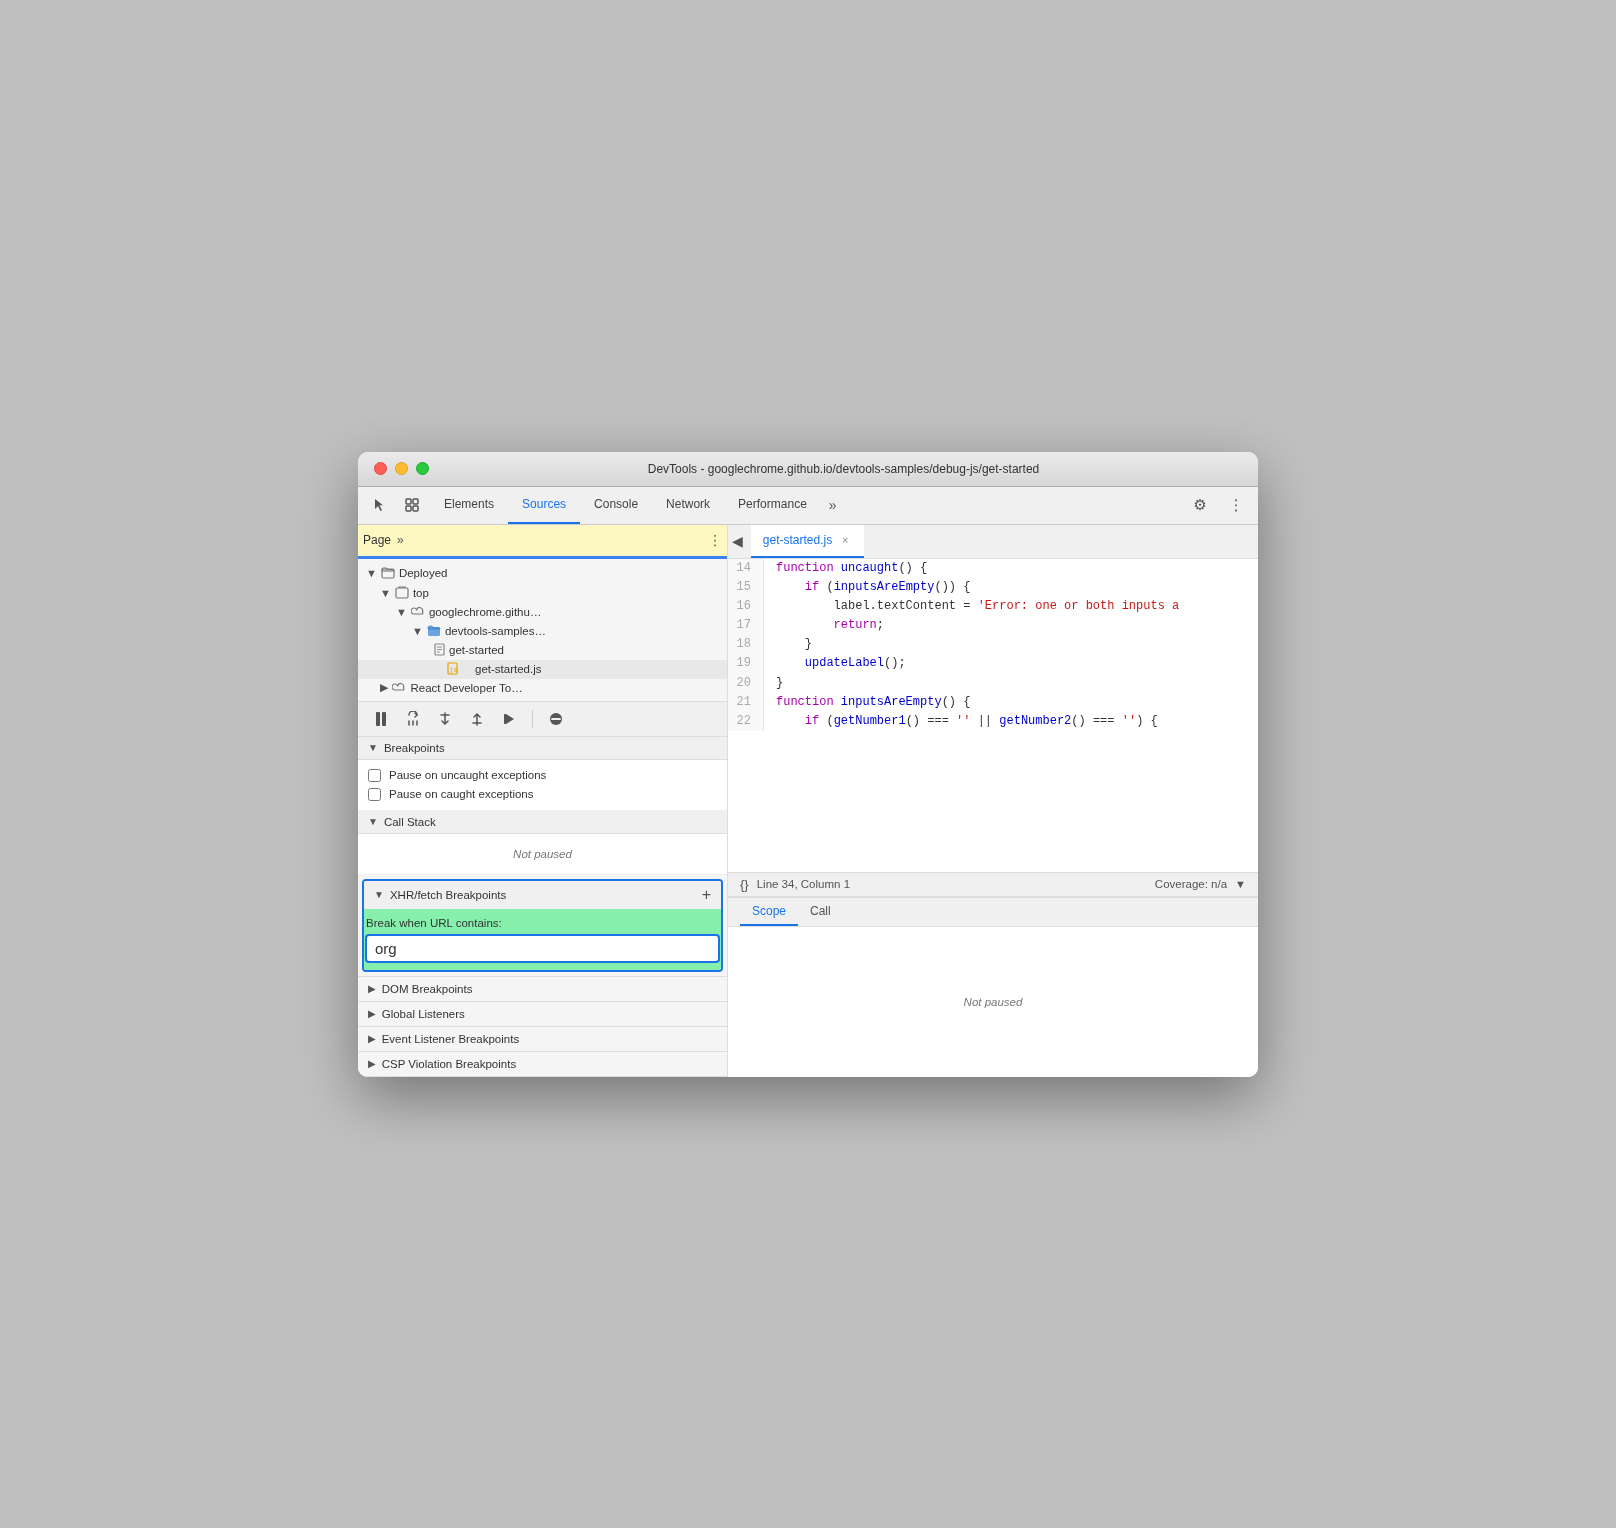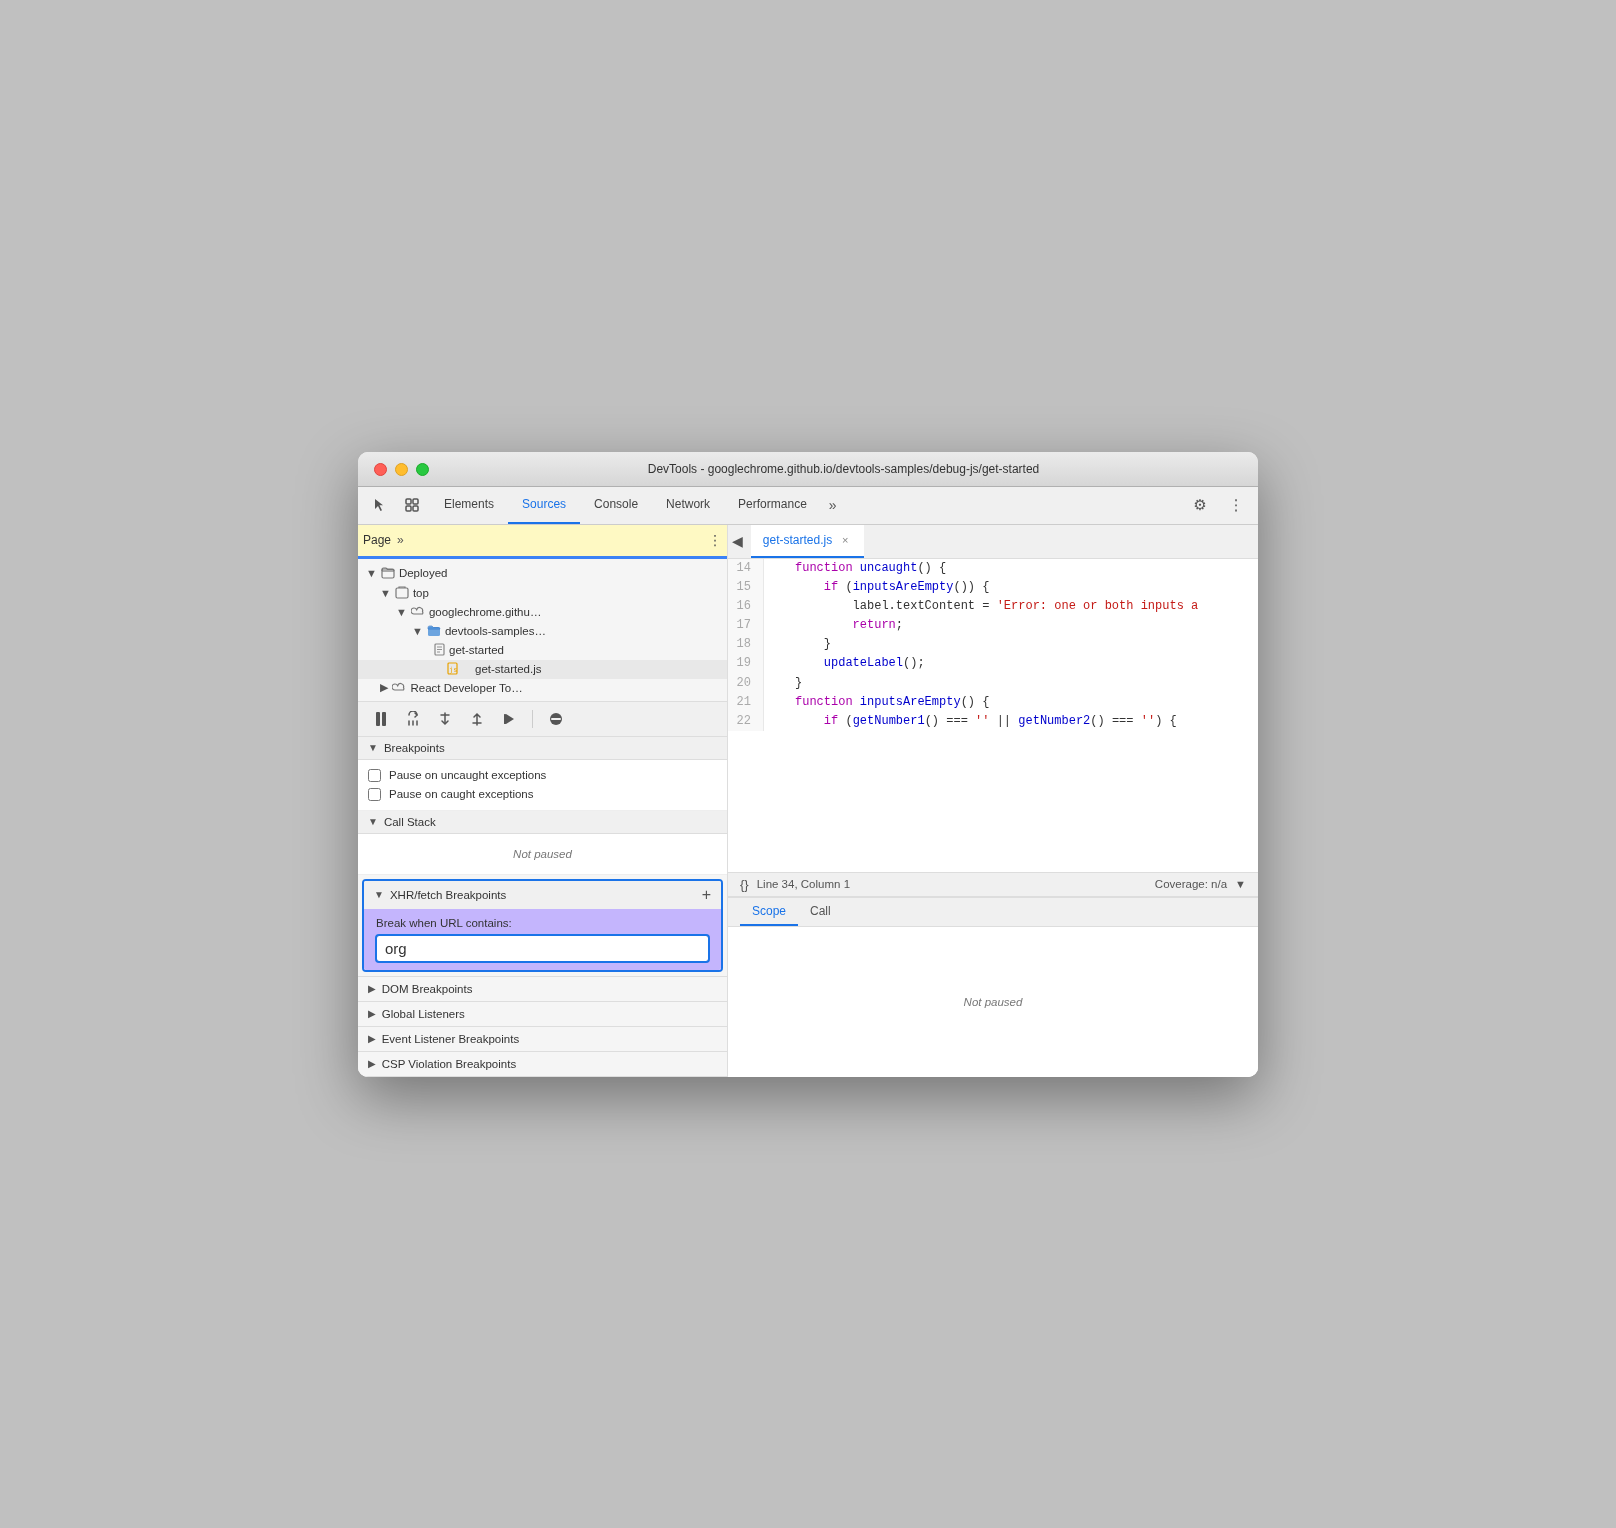--- a/index.html
+++ b/index.html
@@ -15,21 +15,21 @@
       width: 900px;
       background: #f5f5f5;
       border-radius: 10px;
       box-shadow: 0 20px 60px rgba(0,0,0,0.4);
       overflow: hidden;
     }
     .title-bar {
       background: linear-gradient(to bottom, #ebebeb, #d6d6d6);
       padding: 10px 16px;
       display: flex;
-      align-items: flex-end;
+      align-items: center;
       border-bottom: 1px solid #b0b0b0;
     }
     .traffic-lights {
       display: flex;
       gap: 8px;
       margin-right: 16px;
     }
     .traffic-light {
       width: 13px;
       height: 13px;
@@ -266,22 +266,22 @@
       display: flex;
       align-items: center;
       padding: 5px 10px;
       background: #f0f0f0;
       font-size: 11.5px;
       font-weight: 500;
       color: #333;
       cursor: pointer;
     }
     .xhr-content {
-      padding: 8px 12px;
-      background: #c4b5fd;
+      padding: 8px 2px;
+      background: #86efac;
     }
     .xhr-label {
       font-size: 11.5px;
       color: #333;
       margin-bottom: 6px;
     }
     .xhr-input {
       width: 100%;
       border: 1px solid #bbb;
       border-radius: 3px;
@@ -351,21 +351,20 @@
       font-family: 'Monaco', 'Menlo', 'Courier New', monospace;
       font-size: 12px;
       line-height: 1.6;
       background: #fff;
     }
     .code-line {
       display: flex;
       align-items: flex-start;
       padding: 0;
       white-space: pre;
-      gap: 19px;
     }
     .line-number {
       min-width: 36px;
       text-align: right;
       padding-right: 12px;
       color: #aaa;
       user-select: none;
       background: #f8f8f8;
       border-right: 1px solid #e8e8e8;
       padding-left: 4px;

